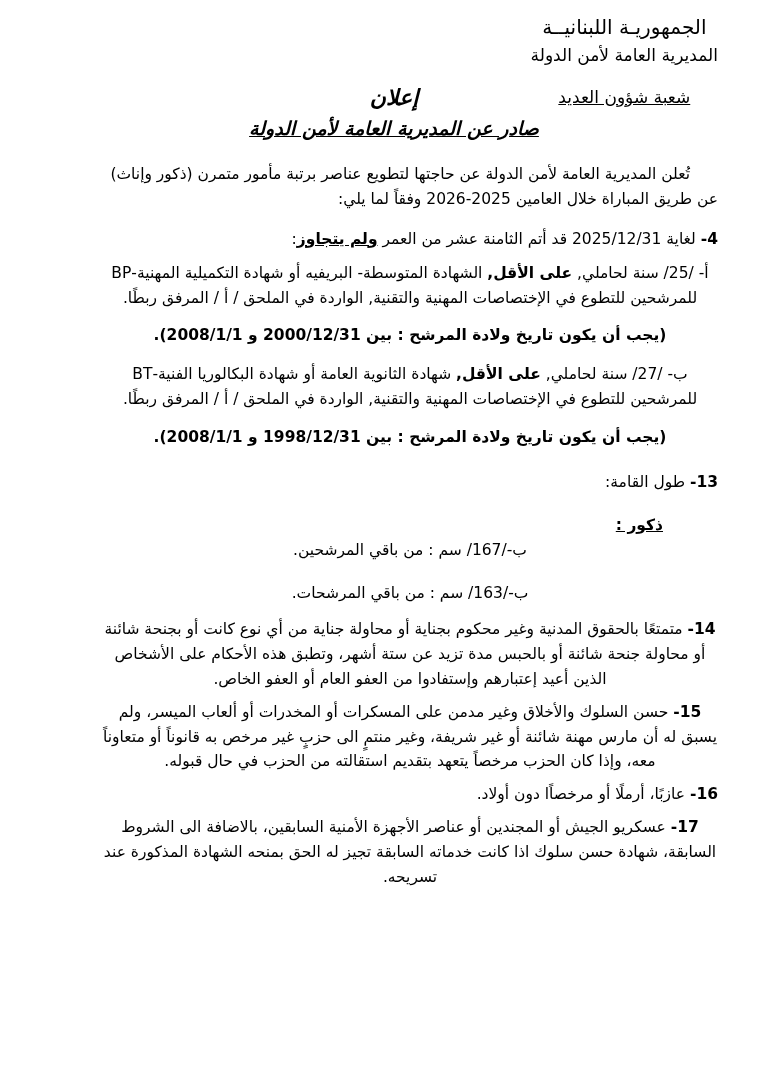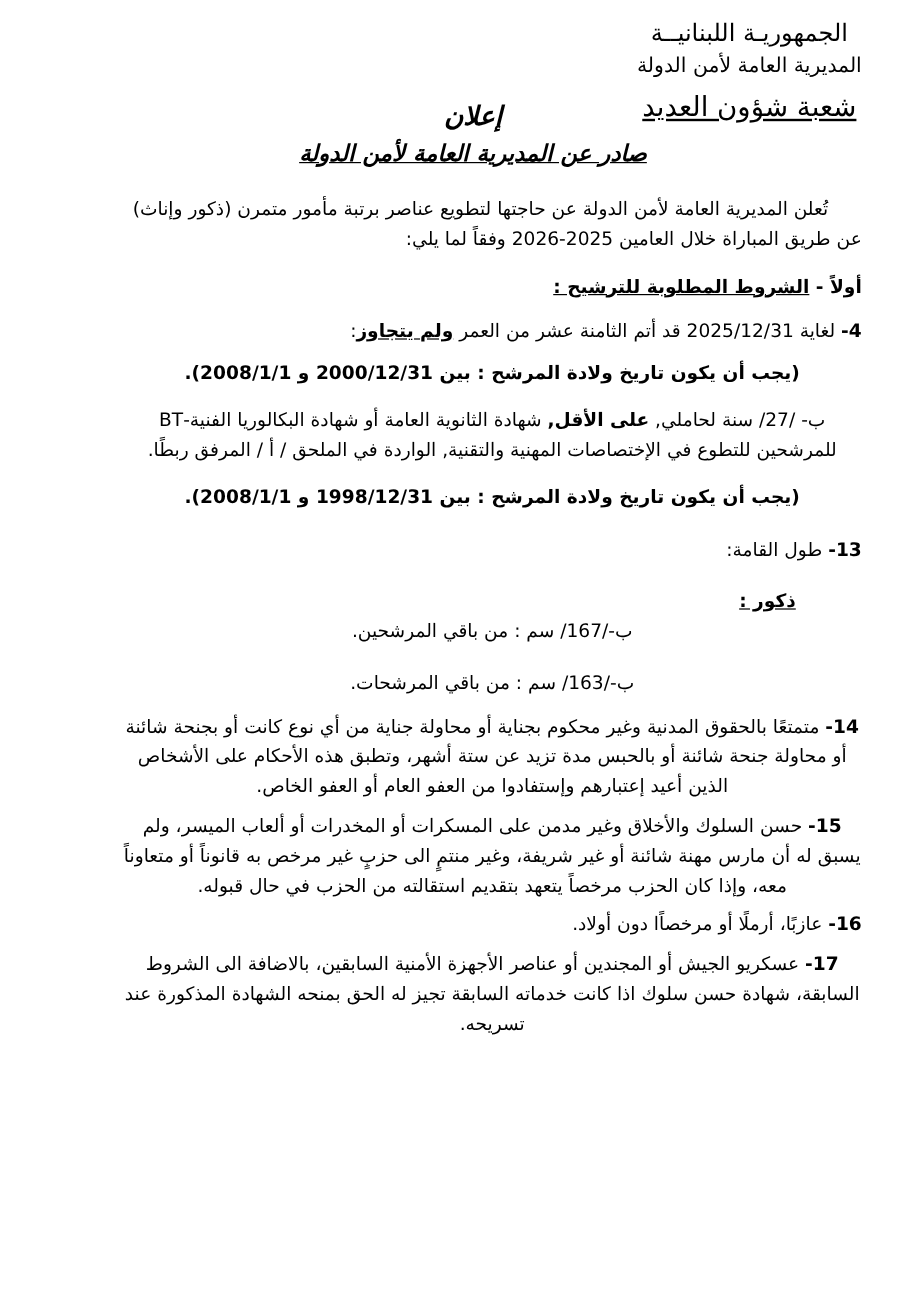--- a/index.html
+++ b/index.html
@@ -9,21 +9,21 @@
     background:#ffffff;
     color:#000000;
     font-family:"DejaVu Sans", sans-serif;
     direction:rtl;
     overflow:hidden;
   }
   
   .header-block { position:absolute; top:14px; right:50px; text-align:center; line-height:1.35; }
   .hdr1 { font-size:20px; }
   .hdr2 { font-size:17px; margin-top:3px; }
-  .hdr3 { font-size:23px; margin-top:8px; text-decoration:underline; }
+  .hdr3 { font-size:17px; margin-top:19px; text-decoration:underline; }
 
   
   .title-block { position:absolute; top:82px; left:0; width:100%; text-align:center; transform:translateX(-24px); line-height:1.45; }
   .title-main { font-size:22px; font-weight:bold; font-style:italic; }
   .title-sub  { font-size:19px; font-weight:bold; font-style:italic; text-decoration:underline; margin-top:1px; }
 
   .content { position:absolute; top:162px; right:50px; left:34px; font-size:15.5px; line-height:1.6; }
   .content p { margin:0; }
 
   .align-right  { text-align:right; }
@@ -60,25 +60,25 @@
 
   <div class="title-block">
     <div class="title-main">إعلان</div>
     <div class="title-sub">صادر عن المديرية العامة لأمن الدولة</div>
   </div>
 
   <div class="content">
 
     <p class="align-right intro">تُعلن المديرية العامة لأمن الدولة عن حاجتها لتطويع عناصر برتبة مأمور متمرن (ذكور وإناث) عن طريق المباراة خلال العامين 2025-2026 وفقاً لما يلي:</p>
 
-    <p class="align-right section-head"><span>أولاً - </span><span class="u">الشروط المطلوبة للترشيح :</span></p>
 
 
     <p class="align-right mb10"><span class="num">4-</span> <span>لغاية 2025/12/31 قد أتم الثامنة عشر من العمر</span> <span class="bu">ولم يتجاوز</span><span>:</span></p>
 
+    <p class="align-center mb12"><span>أ- /25/ سنة لحاملي,</span> <span class="bold">على الأقل,</span> <span>الشهادة المتوسطة- البريفيه أو شهادة التكميلية المهنية-BP للمرشحين للتطوع في الإختصاصات المهنية والتقنية, الواردة في الملحق / أ / المرفق ربطًا.</span></p>
 
     <p class="note mb14">(يجب أن يكون تاريخ ولادة المرشح : بين 2000/12/31 و 2008/1/1).</p>
 
     <p class="align-center mb14"><span>ب- /27/ سنة لحاملي,</span> <span class="bold">على الأقل,</span> <span>شهادة الثانوية العامة أو شهادة البكالوريا الفنية-BT للمرشحين للتطوع في الإختصاصات المهنية والتقنية, الواردة في الملحق / أ / المرفق ربطًا.</span></p>
 
     <p class="note mb20">(يجب أن يكون تاريخ ولادة المرشح : بين 1998/12/31 و 2008/1/1).</p>
 
     <p class="align-right mb18"><span class="num">13-</span> <span>طول القامة:</span></p>
 
     <p class="gender-label"><span>ذكور :</span></p>

